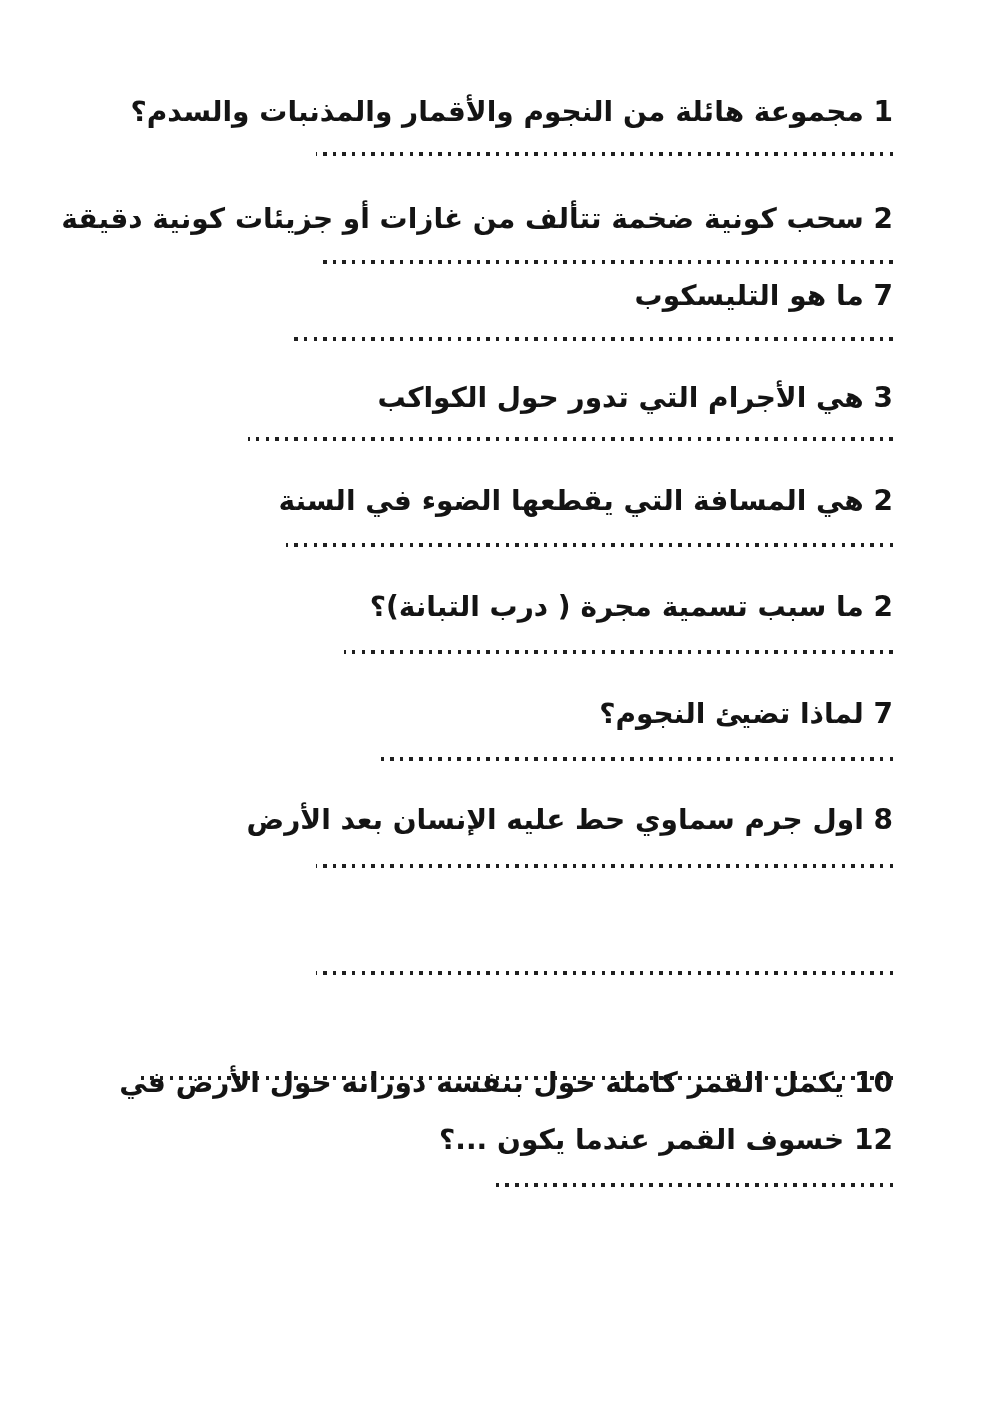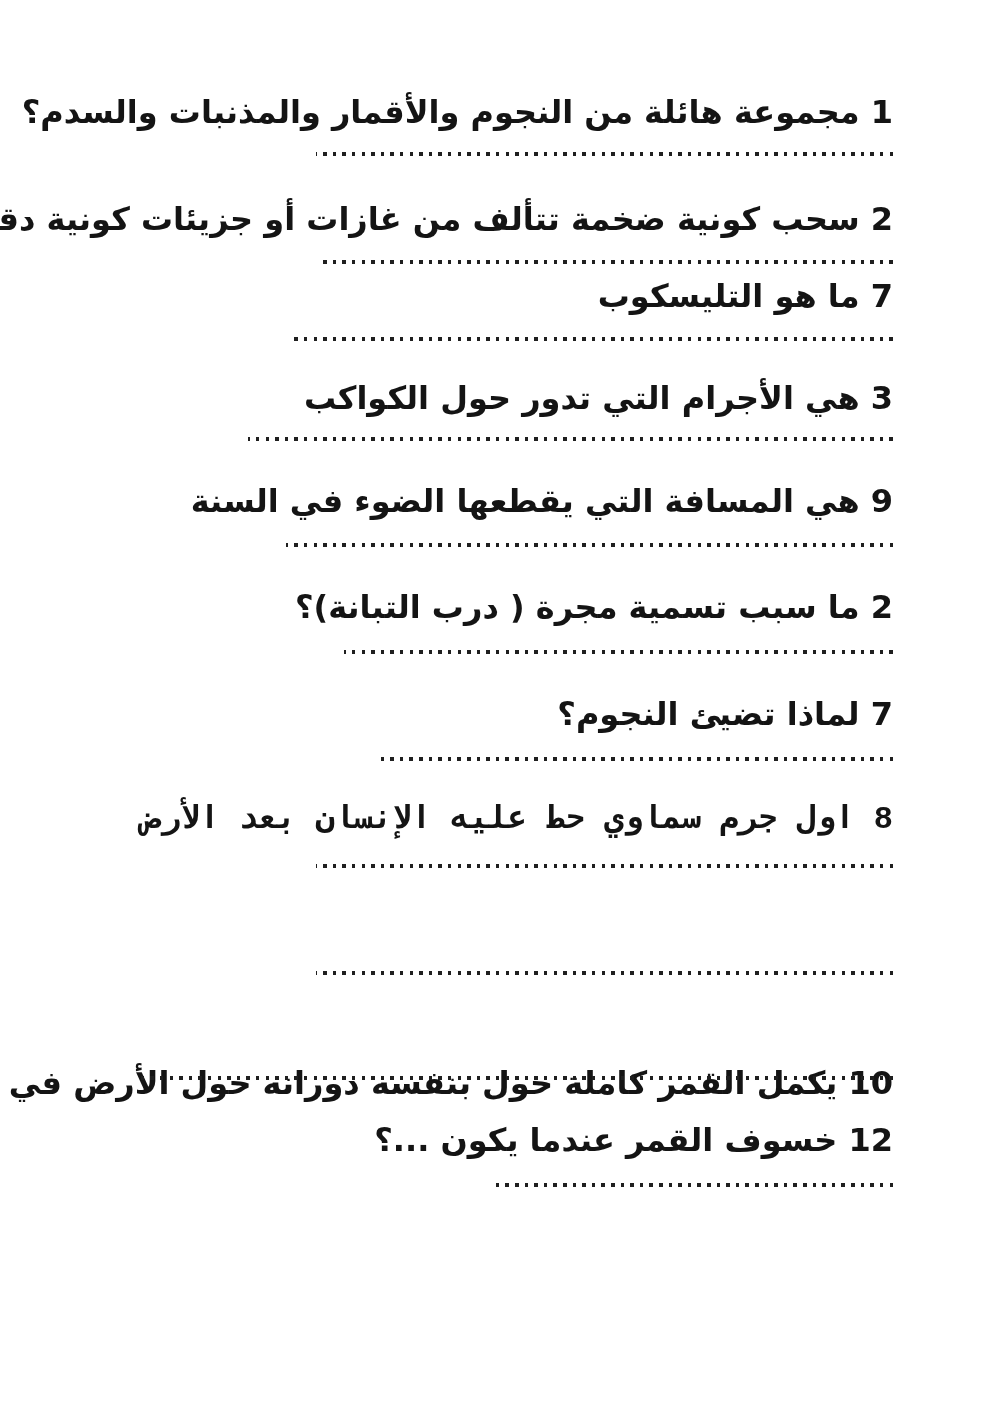--- a/index.html
+++ b/index.html
@@ -16,42 +16,42 @@
     overflow: hidden;
     direction: rtl;
     font-family: "DejaVu Sans", sans-serif;
   }
   .qtext {
     position: absolute;
     right: 99px;
     height: 40px;
     line-height: 40px;
     white-space: nowrap;
-    font-size: 32px;
+    font-size: 28px;
     font-weight: 700;
     color: #141414;
     letter-spacing: 0px;
     direction: rtl;
     unicode-bidi: plaintext;
   }
   .blank {
     position: absolute;
     right: 99px;
     height: 4px;
     background: repeating-linear-gradient(to left, #1f1f1f 0 3.5px, transparent 3.5px 9.6px);
   }
   
   .t1  { top: 92px;  }
   .t2  { top: 199px; text-align: right; }
   .t3  { top: 276px; }
   .t4  { top: 378px; }
   .t5  { top: 481px; }
   .t6  { top: 587px; }
   .t7  { top: 694px; }
-  .t8  { top: 800px; font-family: Liberation Mono, monospace; }
+  .t8  { top: 800px; }
   .t9  { top: 907px; }
   .t10 { top: 1063px; }
   .t11 { top: 1120px; }
   
   .l1  { top: 152px;  width: 577px; }
   .l2  { top: 260px;  width: 576px; }
   .l3  { top: 337px;  width: 605px; }
   .l4  { top: 437px;  width: 645px; }
   .l5  { top: 543px;  width: 607px; }
   .l6  { top: 650px;  width: 549px; }
@@ -71,21 +71,21 @@
 
   <div class="qtext t2">2 سحب كونية ضخمة تتألف من غازات أو جزيئات كونية دقيقة</div>
   <div class="blank l2"></div>
 
   <div class="qtext t3">7 ما هو التليسكوب</div>
   <div class="blank l3"></div>
 
   <div class="qtext t4">3 هي الأجرام التي تدور حول الكواكب</div>
   <div class="blank l4"></div>
 
-  <div class="qtext t5">9 هي المسافة التي يقطعها الضوء في السنة</div>
+  <div class="qtext t5">2 هي المسافة التي يقطعها الضوء في السنة</div>
   <div class="blank l5"></div>
 
   <div class="qtext t6">2 ما سبب تسمية مجرة ( درب التبانة)؟</div>
   <div class="blank l6"></div>
 
   <div class="qtext t7">7 لماذا تضيئ النجوم؟</div>
   <div class="blank l7"></div>
 
   <div class="qtext t8">8 اول جرم سماوي حط عليه الإنسان بعد الأرض</div>
   <div class="blank l8"></div>

